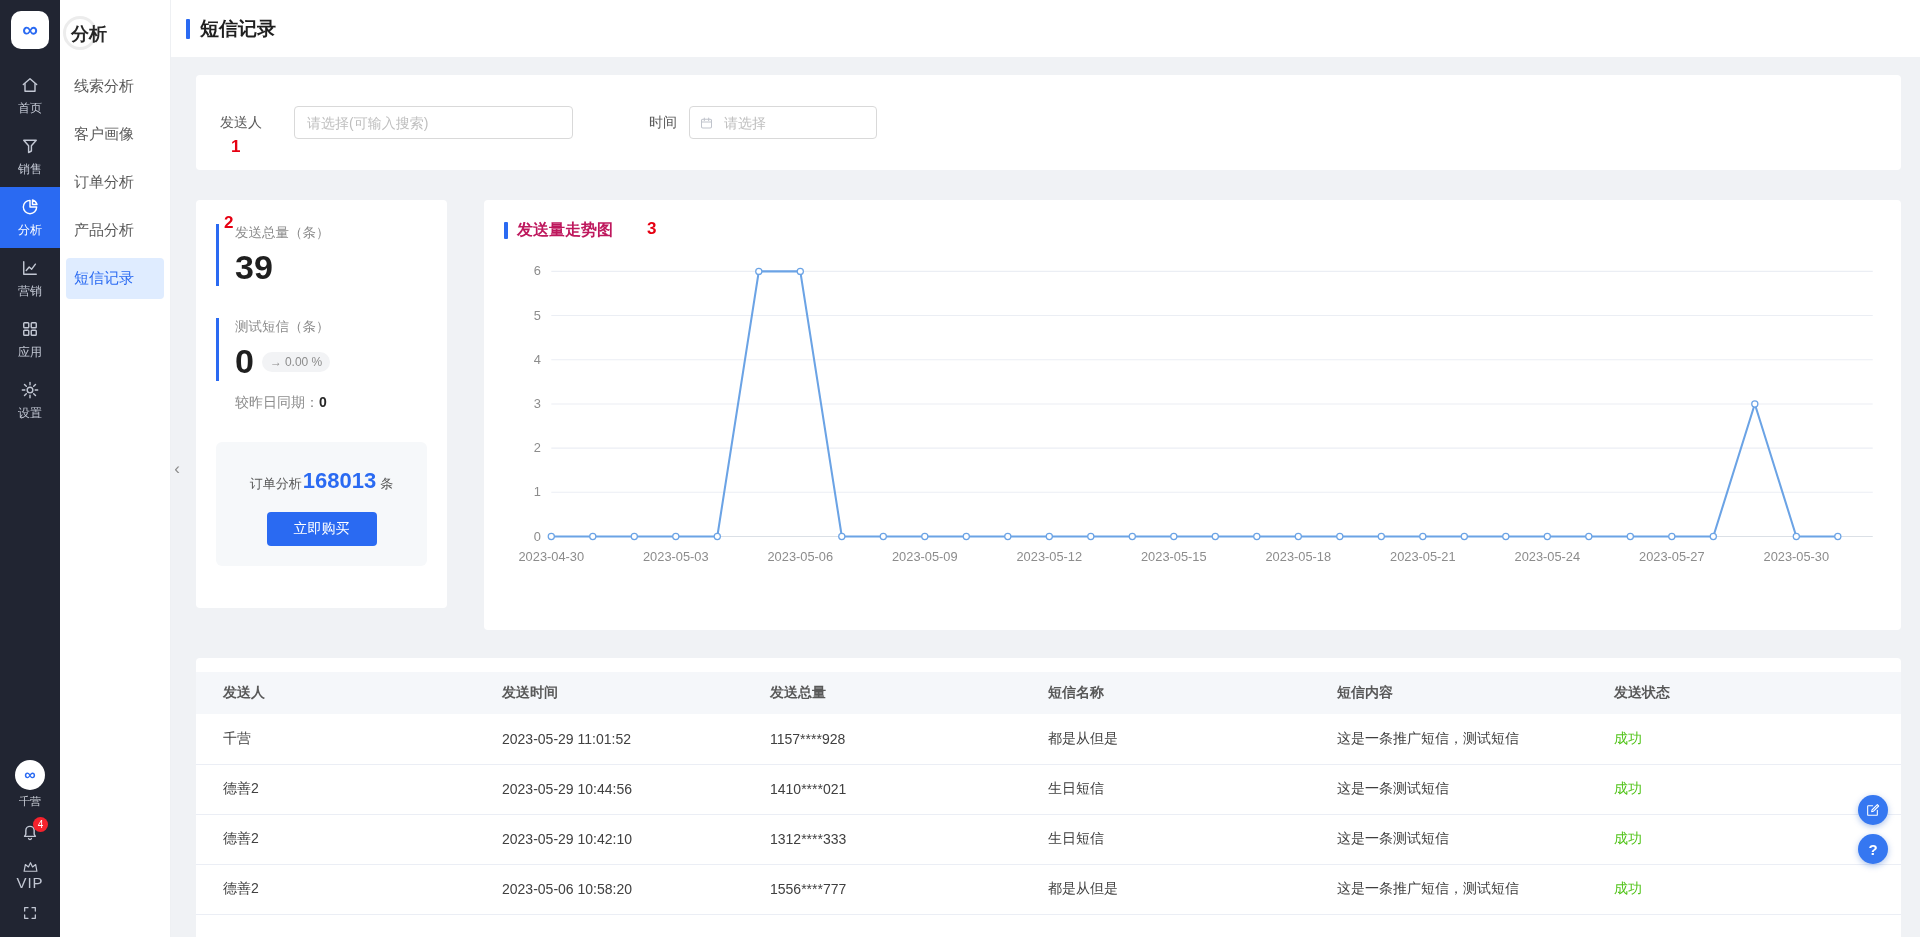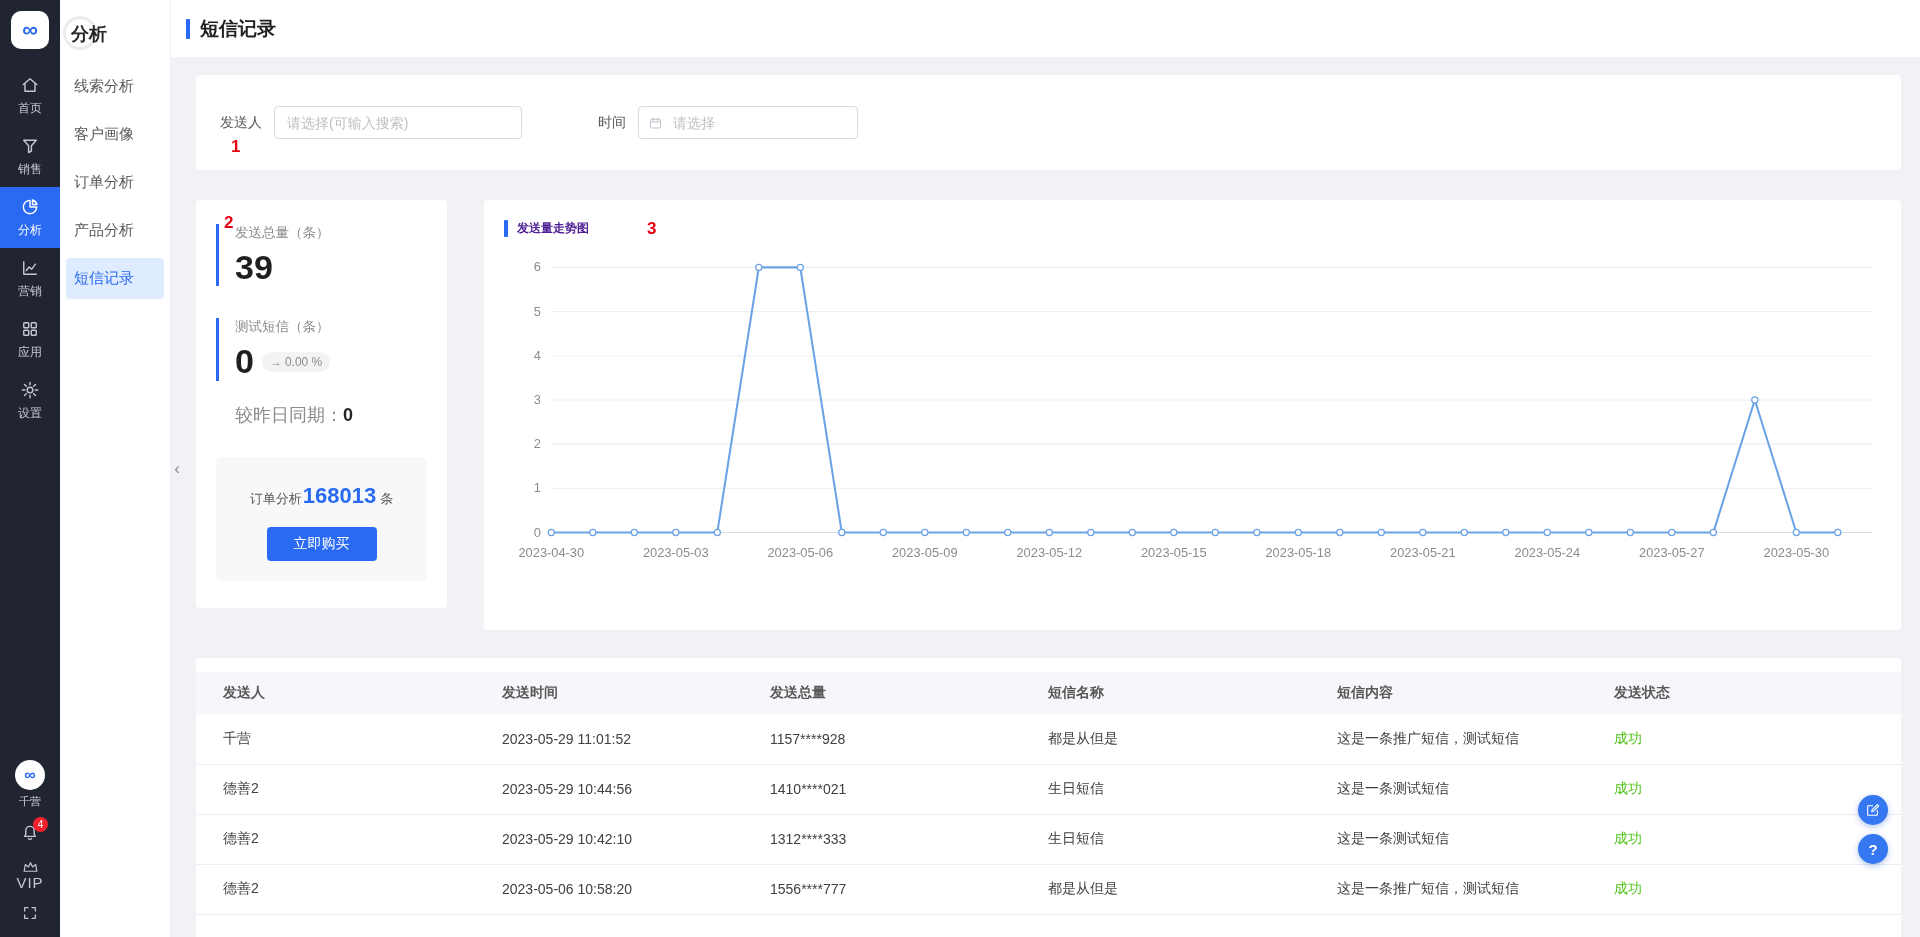--- a/index.html
+++ b/index.html
@@ -43,52 +43,52 @@
   .page-title { font-size: 19px; font-weight: bold; color: #1f1f1f; }
   .content { padding: 18px 19px 0 25px; overflow: hidden; }
 
   .card { background: #fff; border-radius: 4px; }
 
   
   .filter-card { height: 95px; display: flex; align-items: center; padding: 0 24px; position: relative; }
   .filter-label { font-size: 14px; color: #595959; margin-right: 12px; white-space: nowrap; }
   .input { height: 33px; border: 1px solid #d9d9d9; border-radius: 4px; padding: 0 12px; font-size: 14px; color: #333; outline: none; background: #fff; font-family: inherit; }
   .input::placeholder { color: #bfbfbf; }
-  .sender-input { width: 248px; }
+  .sender-input { width: 279px; margin-left: 20px; }
   .time-group { display: flex; align-items: center; margin-left: 76px; }
   .date-wrap { position: relative; }
-  .date-input { width: 220px; padding-left: 34px; }
+  .date-input { width: 188px; padding-left: 34px; }
   .calendar-icon { position: absolute; left: 10px; top: 50%; transform: translateY(-50%); color: #c0c4cc; display: flex; }
   .calendar-icon svg { width: 15px; height: 15px; }
 
   .note { position: absolute; color: #e60012; font-size: 17px; font-weight: 600; }
   .note-1 { left: 35px; top: 62px; }
   .note-2 { left: 28px; top: 13px; }
   .note-3 { left: 163px; top: 19px; }
 
   
   .row { display: flex; gap: 37px; margin-top: 30px; align-items: flex-start; }
   .stats-card { width: 251px; height: 408px; padding: 24px 20px 16px; position: relative; flex-shrink: 0; }
   .stat-block { border-left: 3px solid #2a6af2; padding-left: 16px; }
   .stat-label { font-size: 13.5px; color: #8c8c8c; }
   .stat-value { font-size: 34px; font-weight: 700; color: #1f1f1f; margin-top: 7px; line-height: 1.1; }
   .block2 { margin-top: 32px; }
   .today-row { display: flex; align-items: center; margin-top: 7px; }
   .today-row .stat-value { margin-top: 0; }
   .delta-pill { display: inline-flex; align-items: center; gap: 3px; background: #f2f3f5; color: #8c8c8c; border-radius: 10px; padding: 3px 8px; font-size: 12px; margin-left: 8px; white-space: nowrap; }
-  .compare { padding-left: 19px; margin-top: 22px; font-size: 18px; color: #8c8c8c; }
+  .compare { padding-left: 19px; margin-top: 13px; font-size: 14px; color: #8c8c8c; }
   .compare-value { color: #262626; font-weight: 600; }
   .balance-box { margin-top: 30px; background: #f6f8fa; border-radius: 6px; padding: 26px 8px 20px; text-align: center; }
   .balance-line { font-size: 13px; color: #595959; white-space: nowrap; }
   .balance-value { font-size: 22px; color: #2a6af2; font-weight: 600; margin: 0 4px 0 1px; }
   .buy-btn { margin-top: 18px; background: #2a6af2; color: #fff; border: none; border-radius: 4px; font-size: 14px; padding: 8px 27px; cursor: pointer; font-family: inherit; }
 
   .chart-card { flex: 1; height: 430px; padding: 20px 20px 0; position: relative; }
   .chart-header { display: flex; align-items: center; }
-  .chart-title { font-size: 12px; font-weight: bold; color: #4c1d95; }
+  .chart-title { font-size: 16px; font-weight: bold; color: #be185d; }
   .chart-body { margin-top: 16px; }
   .chart-body svg { display: block; width: 100%; font-family: inherit; }
 
   
   .table-card { margin-top: 28px; padding-top: 14px; height: 300px; overflow: hidden; }
   table { width: 100%; border-collapse: collapse; table-layout: fixed; }
   th { height: 42px; background: #f5f7fa; font-size: 14px; color: #595959; font-weight: 600; text-align: left; padding-left: 27px; }
   td { height: 50px; font-size: 14px; color: #404040; border-bottom: 1px solid #ebeef5; padding-left: 27px; white-space: nowrap; overflow: hidden; }
 
   

